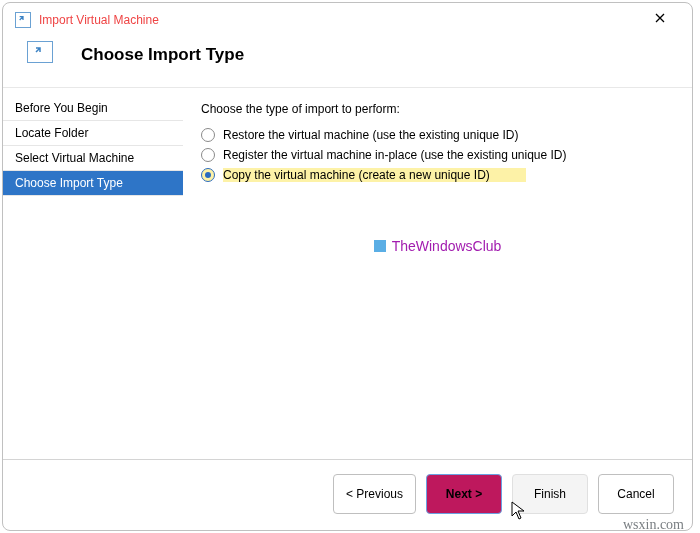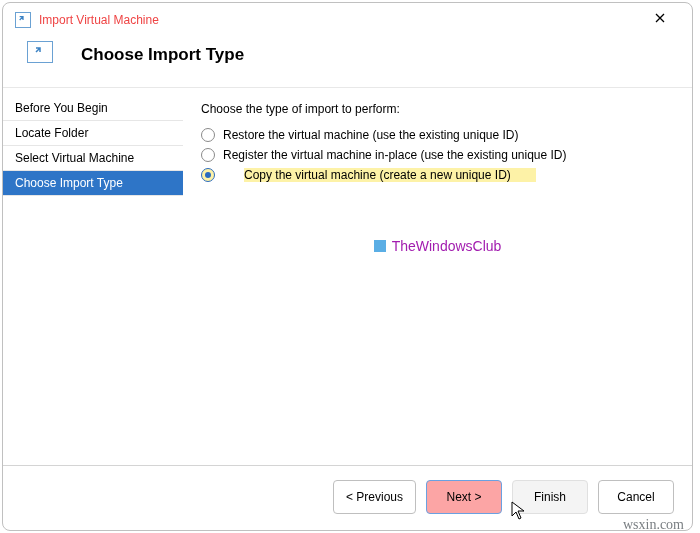--- a/index.html
+++ b/index.html
@@ -20,27 +20,27 @@
     .sidebar { width: 180px; padding-top: 8px; display: flex; flex-direction: column; }
     .sidebar-item { font-size: 12px; color: #000; padding: 5px 10px 5px 12px; border-bottom: 1px solid #e6e6e6; cursor: default; }
     .sidebar-item.selected { background: #2e75c7; color: #fff; }
     .content { flex: 1; padding: 14px 18px 8px 18px; }
     .prompt { font-size: 12px; color: #000; margin-bottom: 12px; }
     .radio-row { display: flex; align-items: center; margin: 6px 0; }
     .radio { appearance: none; width: 14px; height: 14px; border: 1px solid #8a8a8a; border-radius: 50%; margin: 0 8px 0 0; position: relative; background: #fff; flex-shrink: 0; }
     .radio.sel { border-color: #2b6bbf; }
     .radio.sel::after { content: ''; position: absolute; width: 6px; height: 6px; background: #2b6bbf; border-radius: 50%; top: 3px; left: 3px; }
     .radio-label { font-size: 12px; color: #000; }
-    .hl { display: inline-block; padding-right: 25px; margin-left: 21px; }
+    .hl { display: inline-block; padding-right: 36px; }
     .radio-row.highlighted .radio, .radio-row.highlighted .hl { background: #fdf2a7; }
     .watermark { display: flex; align-items: center; justify-content: center; margin-top: 56px; color: #a21caf; font-size: 14px; }
     .wm-sq { width: 12px; height: 12px; background: #5aaee5; margin-right: 6px; }
     .footer { border-top: 1px solid #d4d4d4; padding: 14px 18px 16px 0; display: flex; justify-content: flex-end; gap: 10px; }
-    .btn { min-width: 76px; height: 34px; font-size: 12px; border: 1px solid #bfbfbf; background: #fff; border-radius: 4px; padding: 0 12px; cursor: pointer; }
-    .btn.default { border-color: #6aa1e1; background: #fca5a5; }
+    .btn { min-width: 76px; height: 40px; font-size: 12px; border: 1px solid #bfbfbf; background: #fff; border-radius: 4px; padding: 0 12px; cursor: pointer; }
+    .btn.default { border-color: #6aa1e1; background: #be185d; font-weight: bold; }
     .btn[disabled] { color: #000000; background: #f4f4f4; border-color: #e0e0e0; cursor: default; }
     .source { position: absolute; right: 16px; bottom: 0; font-size: 14px; color: #7a7f83; font-family: Liberation Serif, serif; }
     .cursor { position: absolute; left: 511px; top: 501px; pointer-events: none; }
     .cursor svg { width: 16px; height: 20px; }
   </style>
 </head>
 <body>
 
 <div class="dialog">
   <div class="titlebar">

